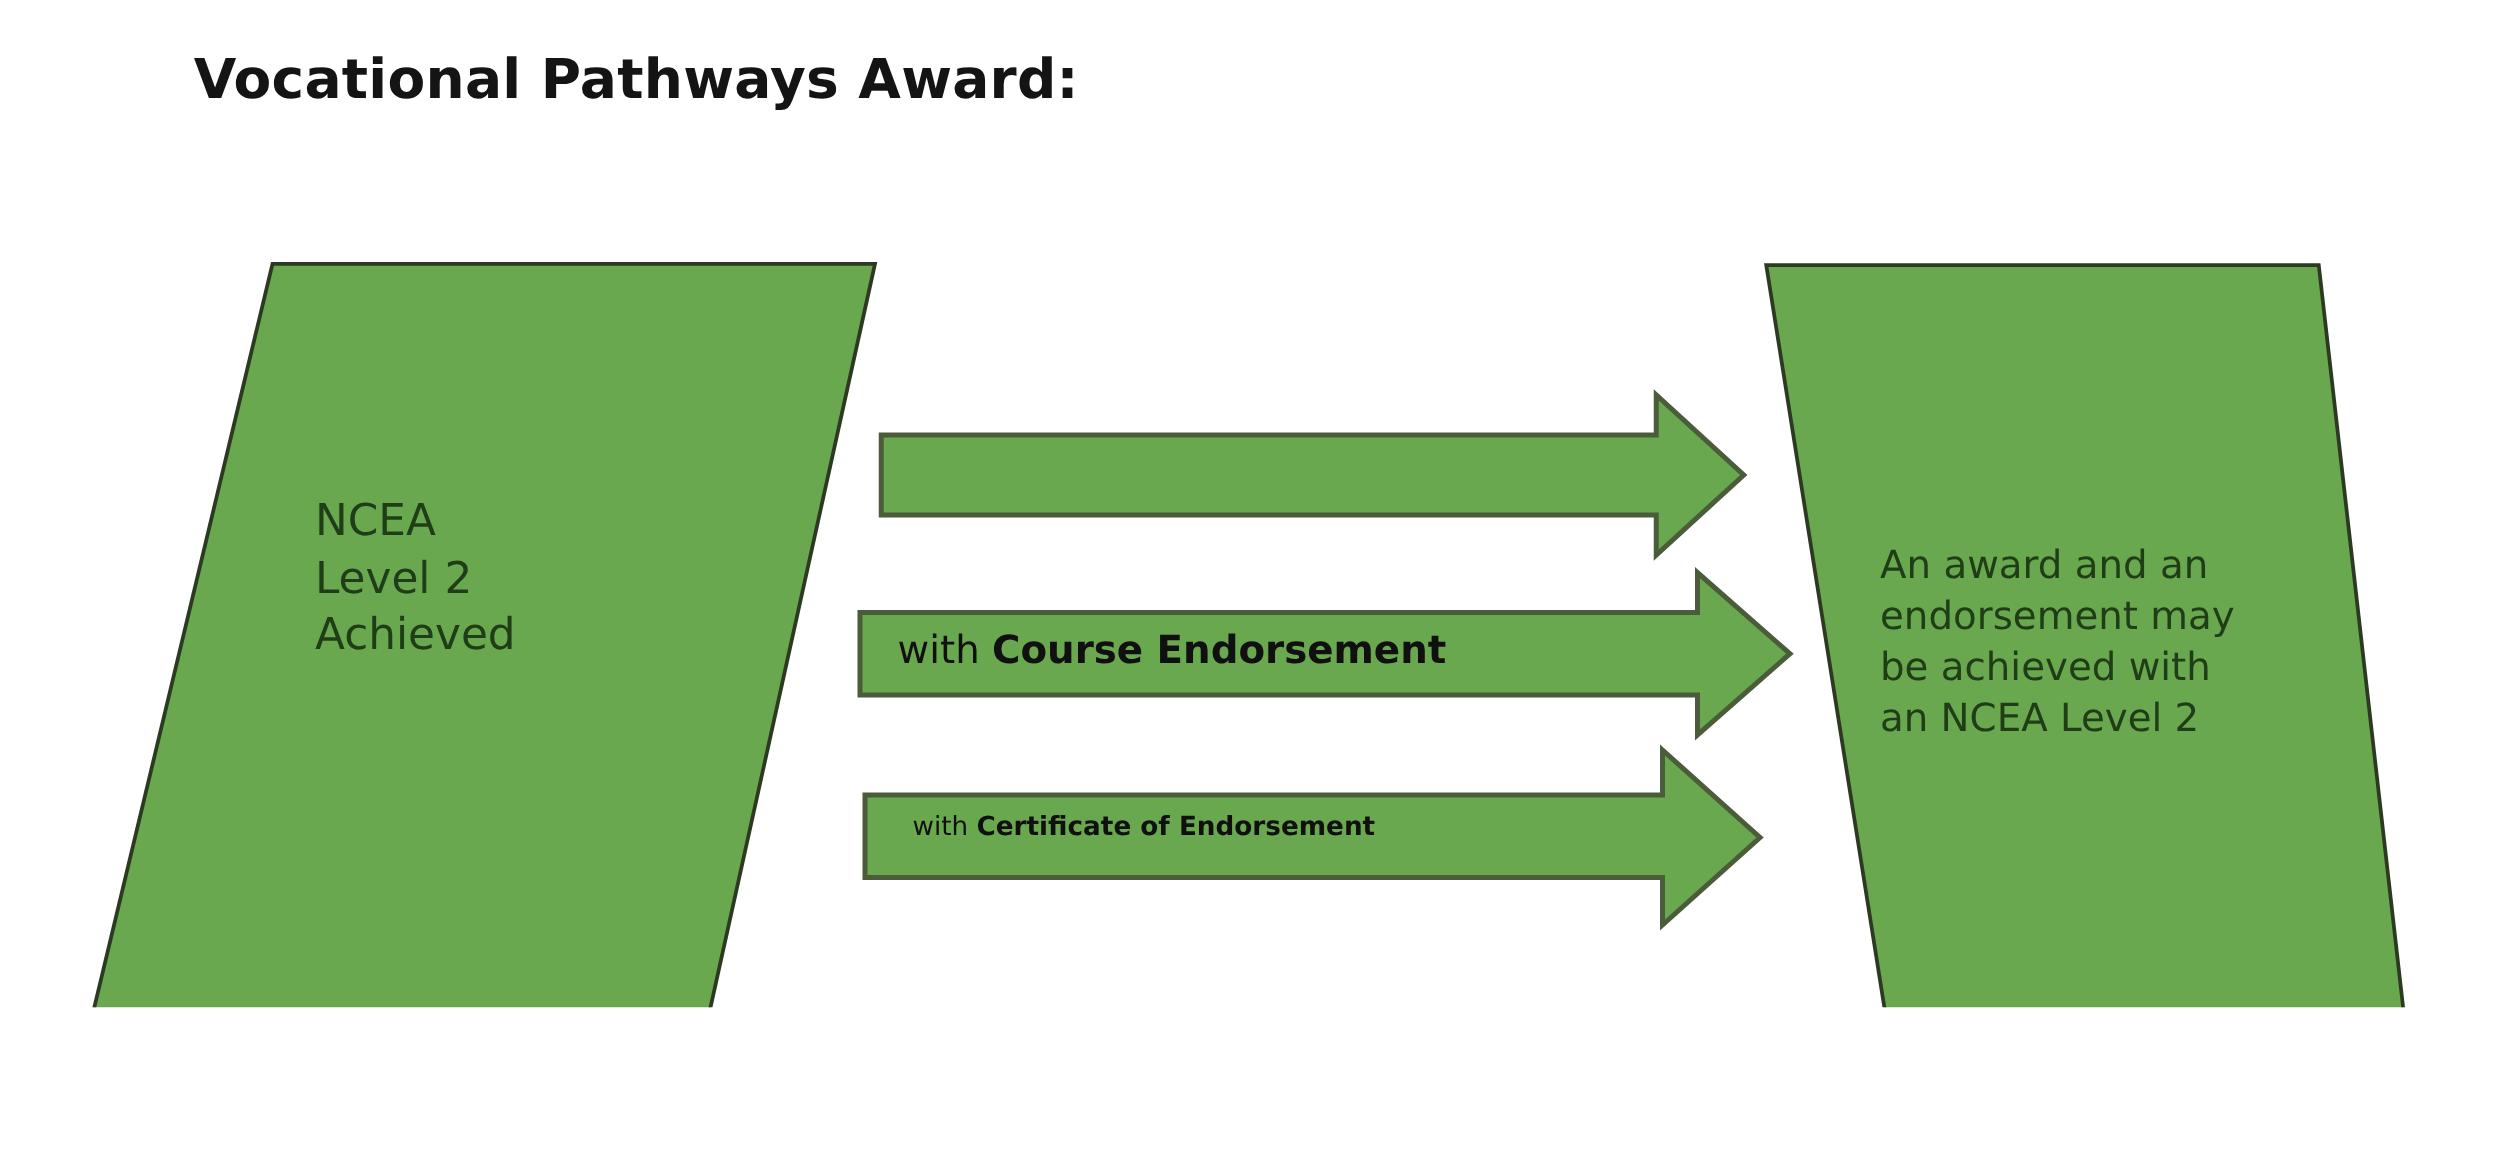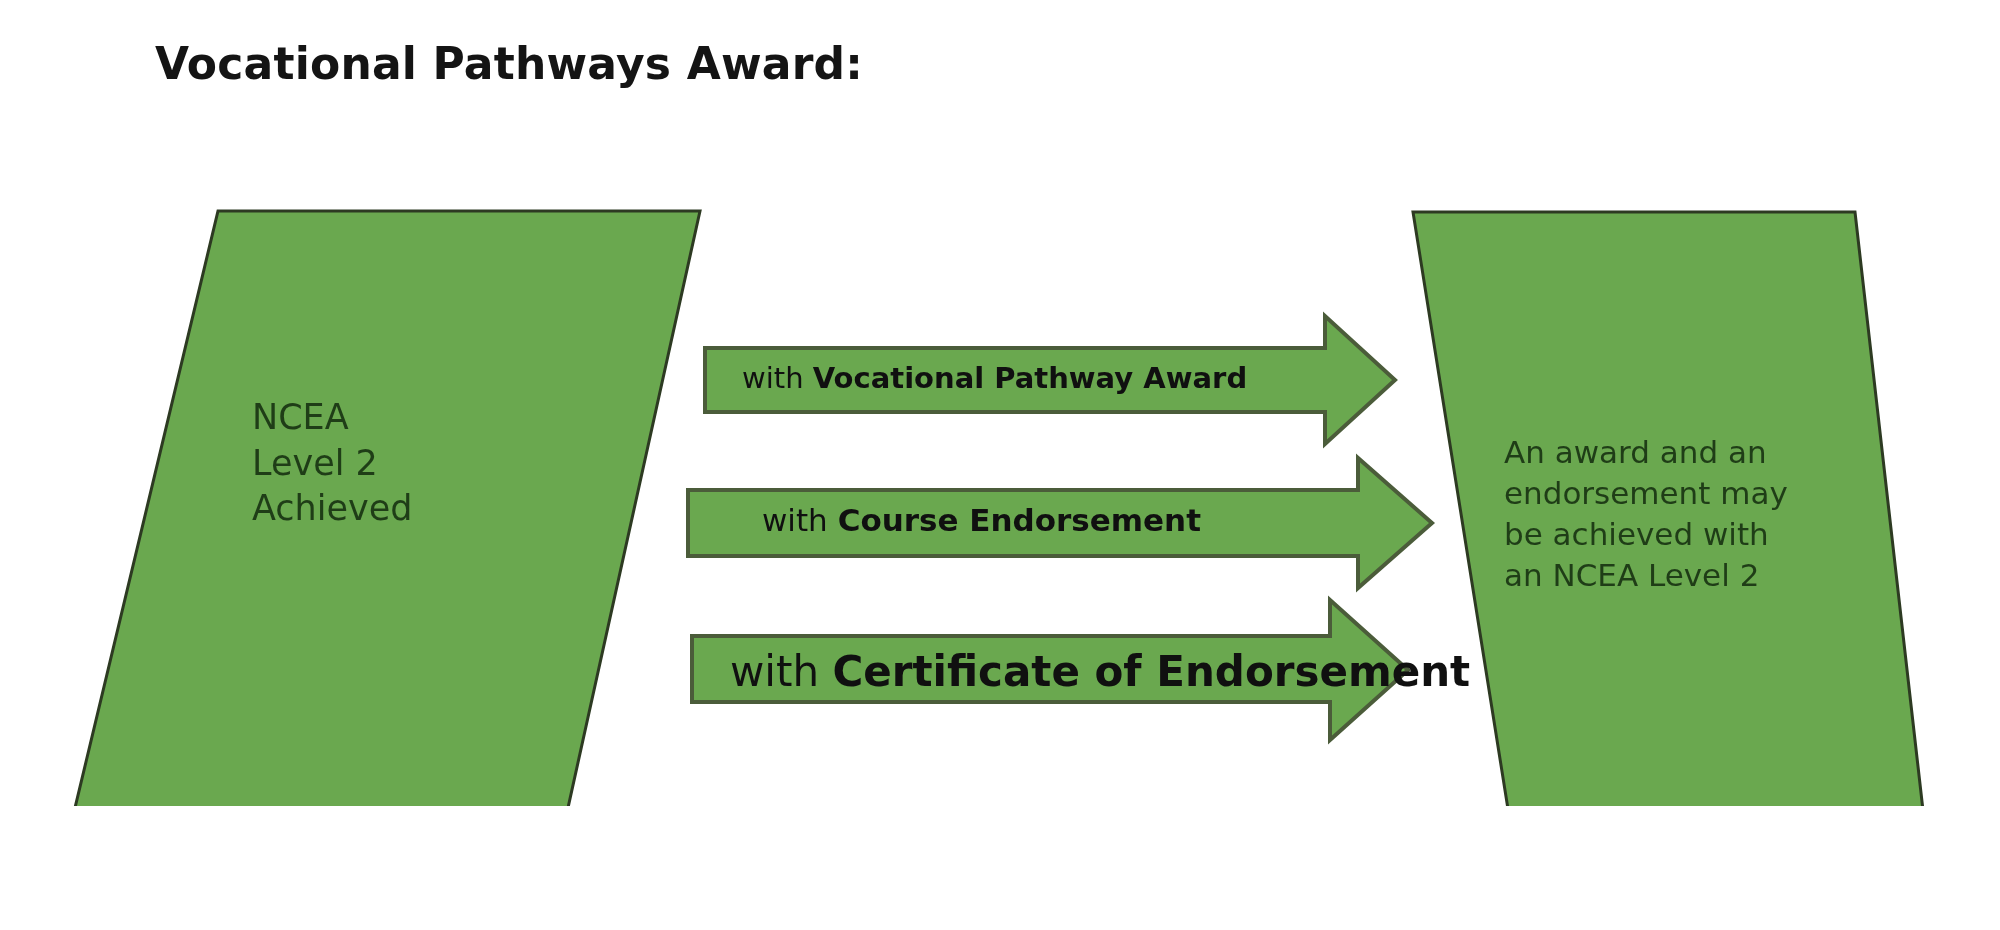--- a/index.html
+++ b/index.html
@@ -71,22 +71,22 @@
     font-size: 30px;
     line-height: 1;
   }
   .arrow-label .lead {
     font-weight: 400;
   }
   .arrow-label .emph {
     font-weight: 700;
   }
   #arrow-label-1 { left: 742px; top: 364px; font-size: 29px; }
-  #arrow-label-2 { left: 762px; top: 505px; font-size: 31px; }
-  #arrow-label-3 { left: 730px; top: 651px; font-size: 42px; }
+  #arrow-label-2 { left: 718px; top: 505px; font-size: 31px; }
+  #arrow-label-3 { left: 730px; top: 651px; font-size: 21px; }
 </style>
 </head>
 <body>
 
 <div id="canvas">
 
   <svg id="diagram-svg" viewBox="0 0 2000 930" preserveAspectRatio="none" xmlns="http://www.w3.org/2000/svg">
 
     <polygon points="218,211 700,211 556,862 62,862" fill="#6aa84f" stroke="#2d3a22" stroke-width="3" stroke-linejoin="miter"></polygon>
 
@@ -103,23 +103,20 @@
 
   <div class="shape-text" id="left-shape-text">NCEA
 Level 2
 Achieved</div>
 
   <div class="shape-text" id="right-shape-text">An award and an
 endorsement may
 be achieved with
 an NCEA Level 2</div>
 
-  <div class="arrow-label" id="arrow-label-1">
-    <span class="lead">with </span><span class="emph">Vocational Pathway Award</span>
-  </div>
 
   <div class="arrow-label" id="arrow-label-2">
     <span class="lead">with </span><span class="emph">Course Endorsement</span>
   </div>
 
   <div class="arrow-label" id="arrow-label-3">
     <span class="lead">with </span><span class="emph">Certificate of Endorsement</span>
   </div>
 
 </div>

